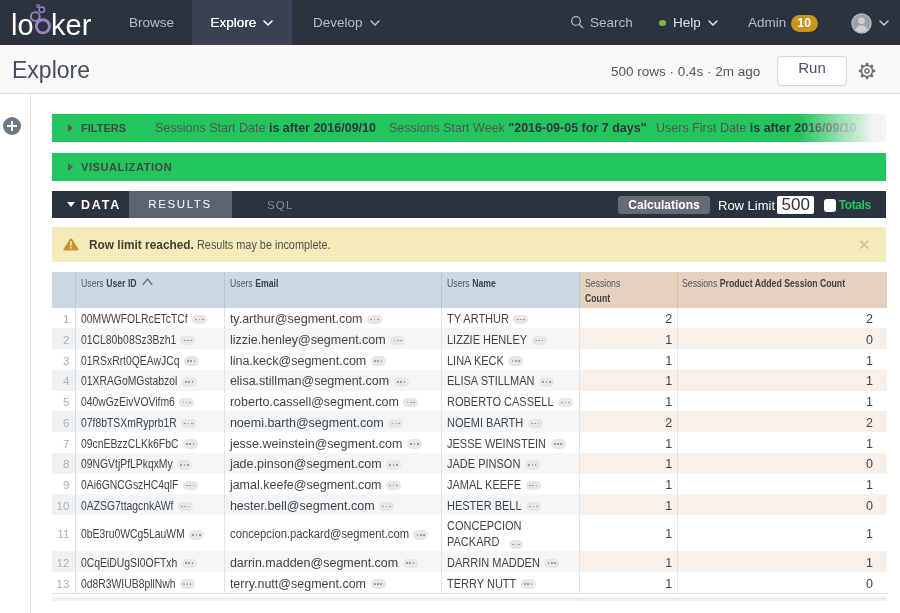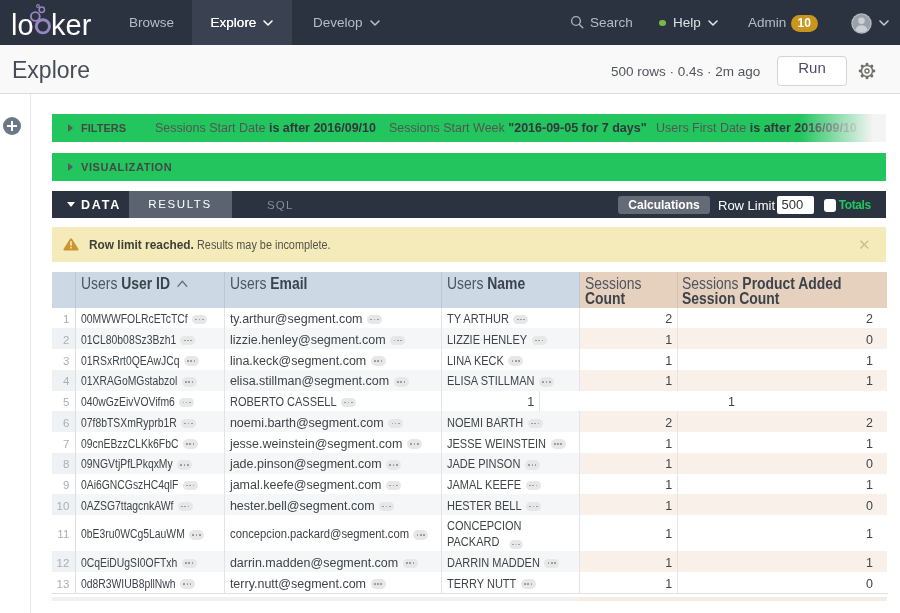--- a/index.html
+++ b/index.html
@@ -47,21 +47,21 @@
 .tri-d { position:absolute; left:15px; top:11px; width:0; height:0;
   border-top:5px solid #fff; border-left:4.5px solid transparent; border-right:4.5px solid transparent; }
 #databar .lbl { position:absolute; left:29px; top:7px; font-size:12.5px; font-weight:bold; color:#fff; letter-spacing:1.8px; }
 #tab-results { position:absolute; left:76.5px; top:0; width:103px; height:27.5px; background:#5c6370;
   color:#fff; font-size:11.5px; letter-spacing:1.6px; text-align:center; line-height:27.5px; }
 #tab-sql { position:absolute; left:215px; top:8px; color:#878d96; font-size:11.5px; letter-spacing:1.2px; }
 #calcbtn { position:absolute; left:566px; top:5px; width:92px; height:18px; background:#646b77;
   border-radius:3px; color:#fff; font-weight:bold; font-size:12px; text-align:center; line-height:18px; }
 #rowlimit-lbl { position:absolute; left:666px; top:7px; color:#fff; font-size:13px; }
 #rowlimit-in { position:absolute; left:724.5px; top:5px; width:37px; height:18px; background:#fff;
-  border-radius:2px; font-size:13px; color:#333; padding-left:5px; line-height:18px; }
+  border-radius:2px; font-size:17px; color:#333; padding-left:5px; line-height:18px; }
 #totals-cb { position:absolute; left:772px; top:8px; width:12px; height:13.5px; background:#fff; border-radius:3px; }
 #totals-lbl { position:absolute; left:786.7px; top:7.5px; color:#22c55e; font-size:12px; font-weight:bold; letter-spacing:-0.4px; }
 
 
 #warn { position:absolute; left:52px; top:226.5px; width:834px; height:35.5px; background:#f5eab9; }
 #warn .txt { position:absolute; left:36.5px; top:11px; font-size:12.5px; color:#55534a; }
 #warn .txt b { color:#403f37; }
 #warn .x { position:absolute; left:806px; top:9px; font-size:15px; color:#cbbf93; }
 #wtri { position:absolute; left:10.7px; top:11.2px; }
 
@@ -77,21 +77,21 @@
 .td:nth-child(4) { width:138px; }
 .td.m1 { width:97.2px; justify-content:flex-end; padding-right:4.5px; }
 .td.m2 { width:209.3px; justify-content:flex-end; padding-right:14px; border-right:none; }
 .tr.even .td { background:#f4f6f7; }
 .tr.even .td.n { background:#eef2f5; }
 .tr.even .td.m1, .tr.even .td.m2 { background:#f8f0e9; }
 .tr.odd .td { background:#fff; }
 .cx { display:inline-block; transform-origin:0 50%; white-space:nowrap; }
 
 
-#thead { display:flex; height:35.5px; font-size:16px; color:#4e565f; }
+#thead { display:flex; height:35.5px; font-size:10px; color:#4e565f; }
 #thead .th { padding:5px 0 0 4.5px; background:#ccd9e4; border-right:1px solid #bac7d4; line-height:14.5px; }
 #thead .th b { color:#3c434b; }
 #thead .hx { display:inline-block; transform:scaleX(0.87); transform-origin:0 50%; white-space:normal; }
 #thead .th.meas { background:#e6d0be; border-right:1px solid #d7c1ac; }
 #thead .th:nth-child(1) { width:24.3px; padding-left:0; }
 #thead .th:nth-child(2) { width:149.1px; }
 #thead .th:nth-child(3) { width:217.1px; }
 #thead .th:nth-child(4) { width:138px; }
 #thead .th:nth-child(5) { width:97.2px; }
 #thead .th:nth-child(6) { width:209.3px; border-right:none; }
@@ -330,20 +330,25 @@
 <div class="tr odd">
         <div class="td n">5</div>
         <div class="td d">
           <span class="cx" style="transform:scaleX(0.83);margin-right:-19.2px">040wGzEivVOVifm6</span>
           <span class="pill">
             <i></i>
             <i></i>
             <i></i>
           </span>
         </div>
+        <div class="td d">roberto.cassell@segment.com<span class="pill">
+            <i></i>
+            <i></i>
+            <i></i>
+          </span></div>
         <div class="td d">
           <span class="cx" style="transform:scaleX(0.88);margin-right:-14.5px">ROBERTO CASSELL</span>
           <span class="pill">
             <i></i>
             <i></i>
             <i></i>
           </span>
         </div>
         <div class="td m1">1</div>
         <div class="td m2">1</div>

